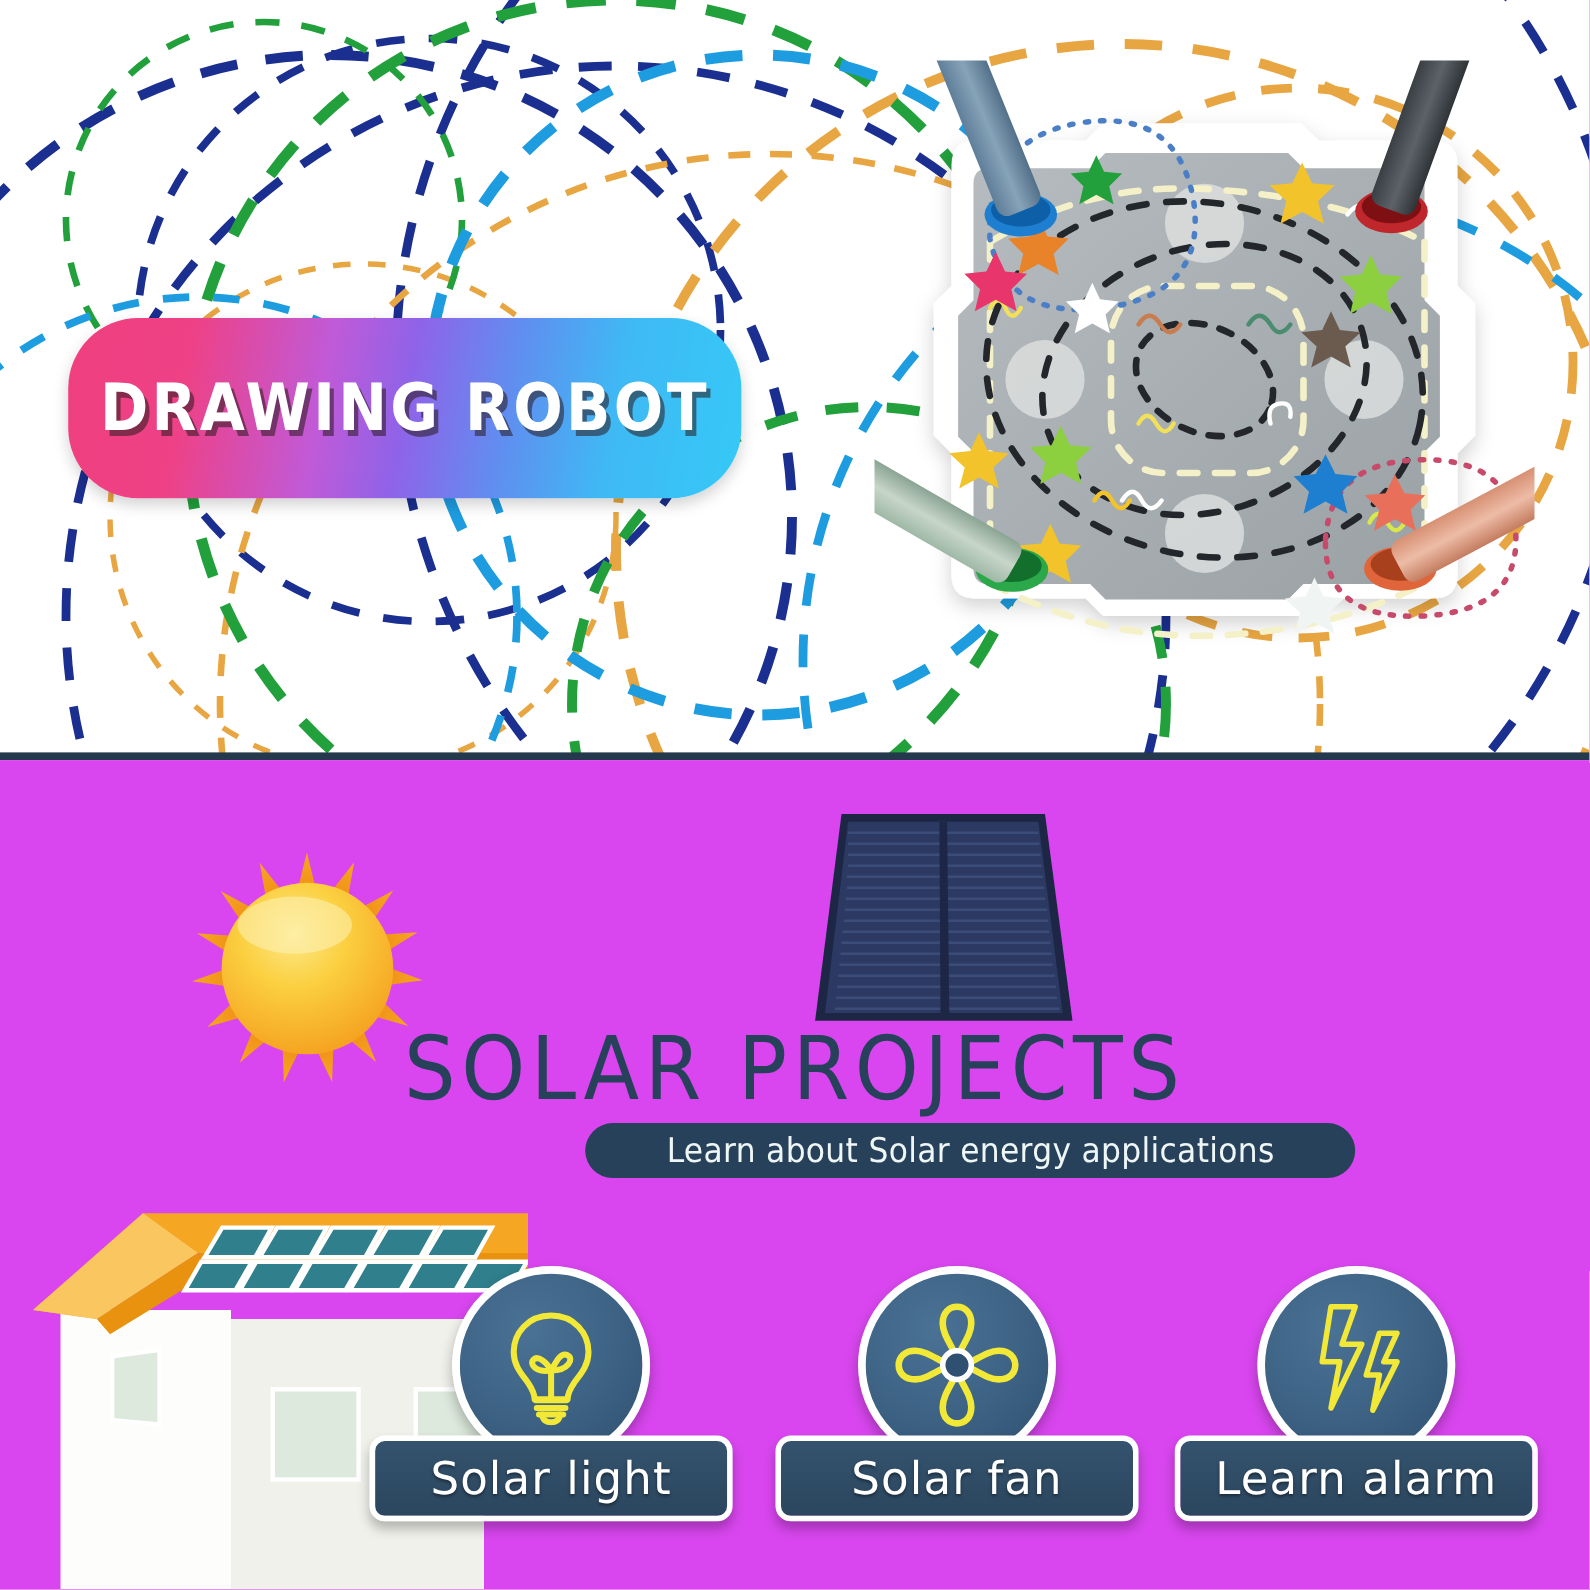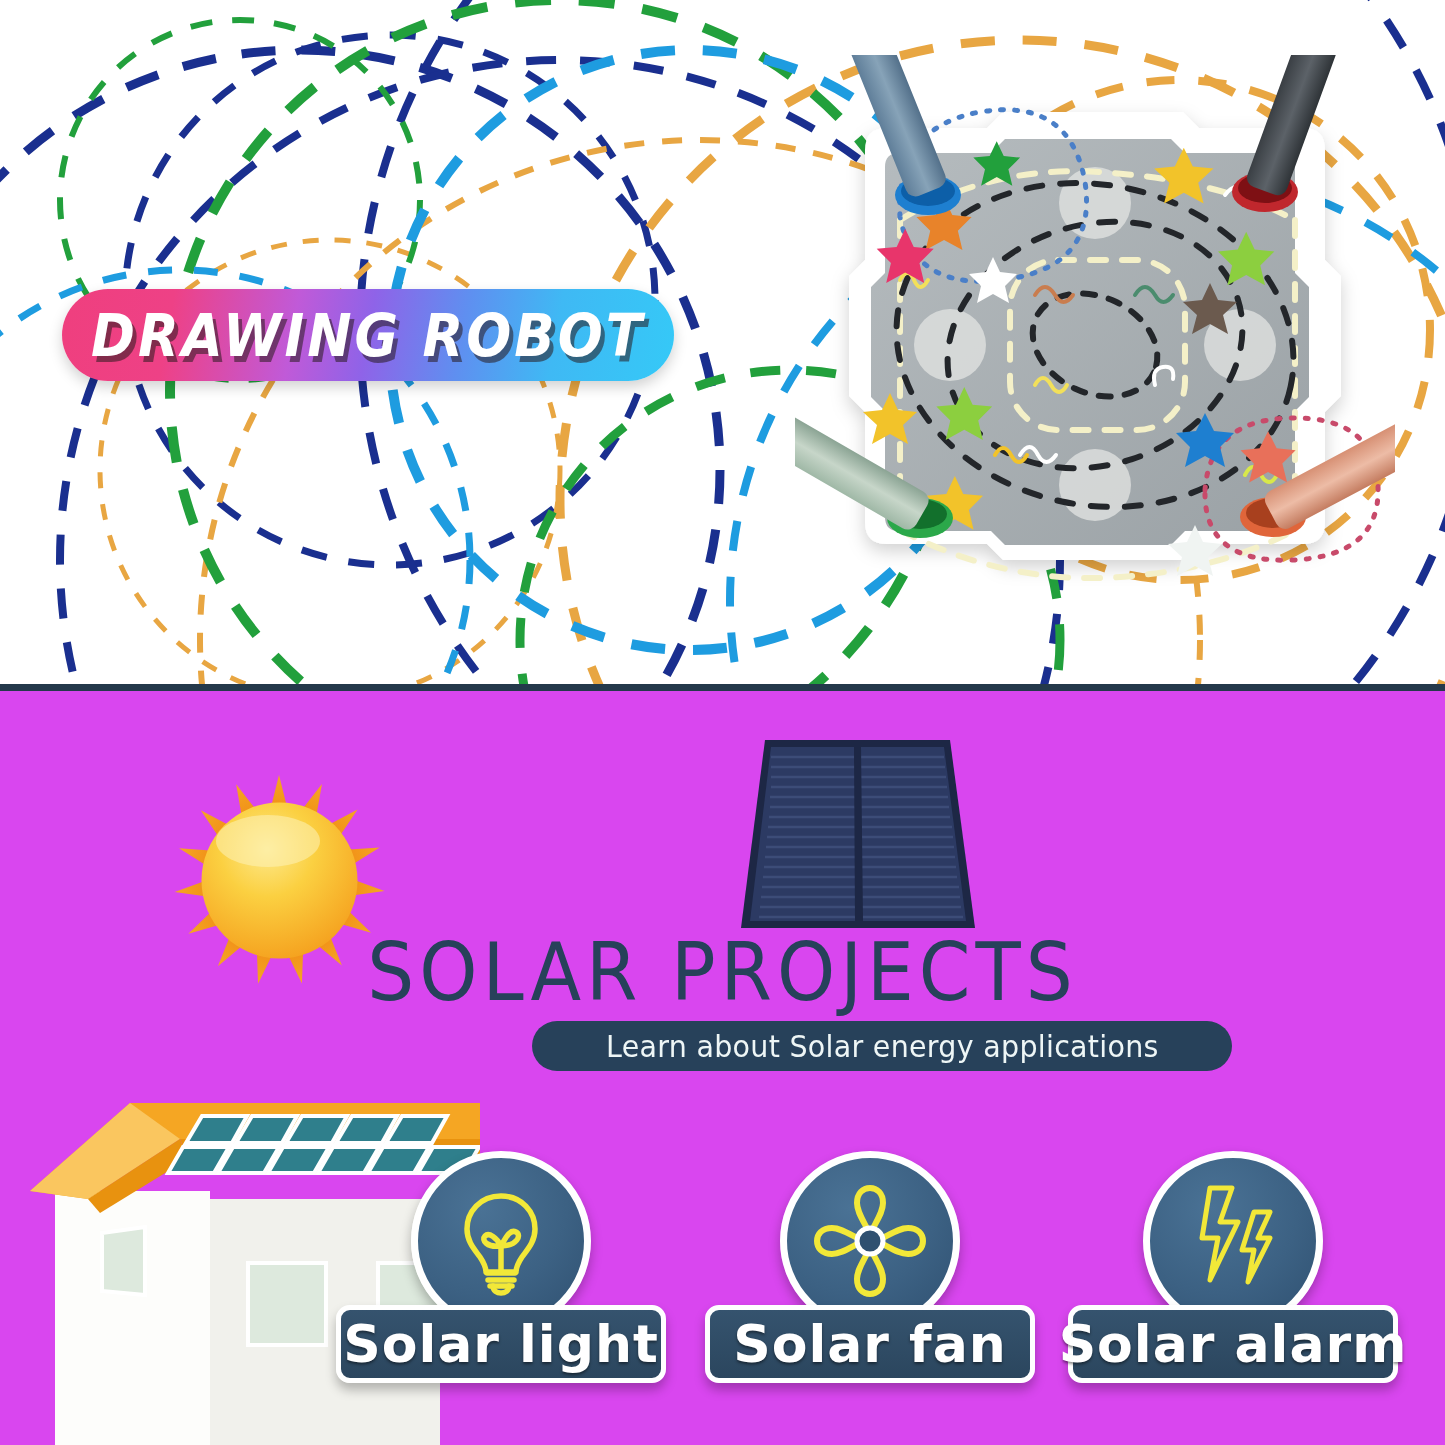--- a/index.html
+++ b/index.html
@@ -9,25 +9,25 @@
     background:#ffffff;
   }
   #page{position:relative;width:1445px;height:1445px;overflow:hidden;}
 
   
   #top-panel{position:absolute;left:0;top:0;width:1445px;height:686px;background:#ffffff;overflow:hidden;}
   #arc-layer{position:absolute;left:0;top:0;width:1445px;height:686px;}
 
   
   #robot-banner{
-    position:absolute;left:62px;top:289px;width:612px;height:92px;
+    position:absolute;left:62px;top:289px;width:612px;height:164px;
     border-radius:64px;
     background:linear-gradient(100deg,#ef3f7e 0%,#ee4186 18%,#c05ad8 38%,#8f63e8 50%,#5f8ff0 65%,#3fb9f4 80%,#35c9f7 100%);
     box-shadow:0 6px 14px rgba(0,0,0,.18);
-    display:flex;align-items:center;justify-content:center;font-style:italic;
+    display:flex;align-items:center;justify-content:center;
   }
   #robot-banner-text{
     font-family:"DejaVu Sans", sans-serif;
     font-weight:bold;font-size:53px;letter-spacing:3px;color:#ffffff;
     text-shadow:4px 5px 0 rgba(40,25,30,.55);
     transform:scaleY(1.12);
     white-space:nowrap;
   }
 
   
@@ -74,25 +74,24 @@
     box-sizing:border-box;
   }
   .feature .label{
     position:absolute;left:0;top:154px;width:330px;height:78px;
     background:linear-gradient(180deg,#35536e 0%,#2b465e 100%);
     border:5px solid #ffffff;border-radius:14px;box-sizing:border-box;
     box-shadow:0 7px 11px rgba(0,0,0,.26);
     display:flex;align-items:center;justify-content:center;
   }
   .feature .label span{
-    color:#ffffff;font-size:52px;letter-spacing:1px;
+    color:#ffffff;font-size:41px;letter-spacing:1px;
     font-family:"DejaVu Sans", sans-serif;
     text-shadow:0 2px 3px rgba(0,0,0,.45);
     white-space:nowrap;
-    font-weight:bold;
   }
   #feature-light{left:336px;top:460px;}
   #feature-fan{left:705px;top:460px;}
   #feature-alarm{left:1068px;top:460px;}
 </style>
 </head>
 <body>
 
 <div id="page">
 
@@ -402,18 +401,18 @@
     <div class="feature" id="feature-alarm">
       <div class="circle">
         <svg width="118" height="118" viewBox="0 0 118 118">
           <g fill="none" stroke="#f2e838" stroke-width="5" stroke-linejoin="round" stroke-linecap="round">
             <path d="M36 6 L58 6 L46 40 L64 40 L36 98 L44 56 L28 56 Z"></path>
             <path d="M80 30 L96 30 L84 56 L96 56 L74 100 L80 68 L68 68 Z"></path>
           </g>
         </svg>
       </div>
       <div class="label">
-        <span>Solar alarm</span>
+        <span>Learn alarm</span>
       </div>
     </div>
 
   </div>
 </div>
 
 </body></html>

